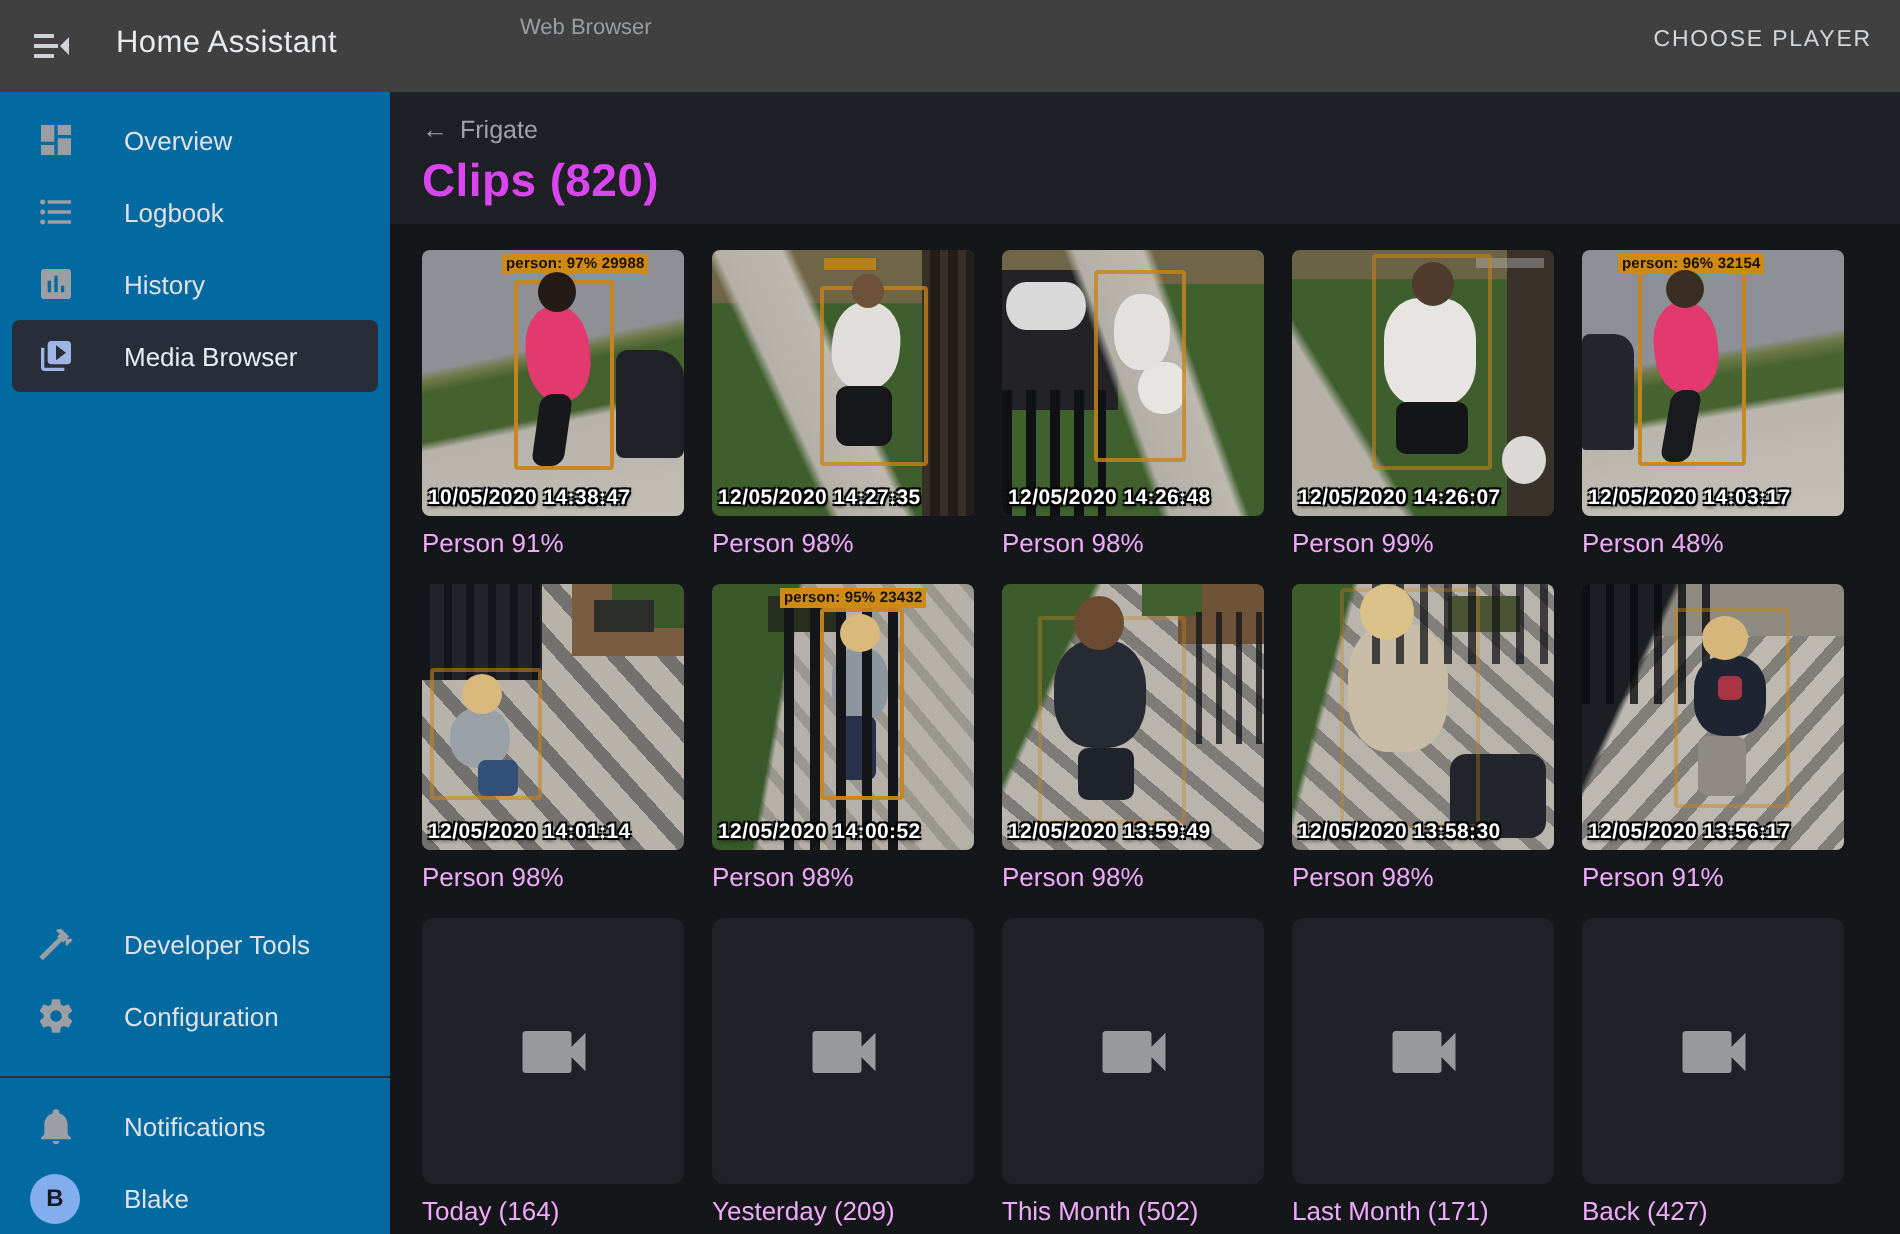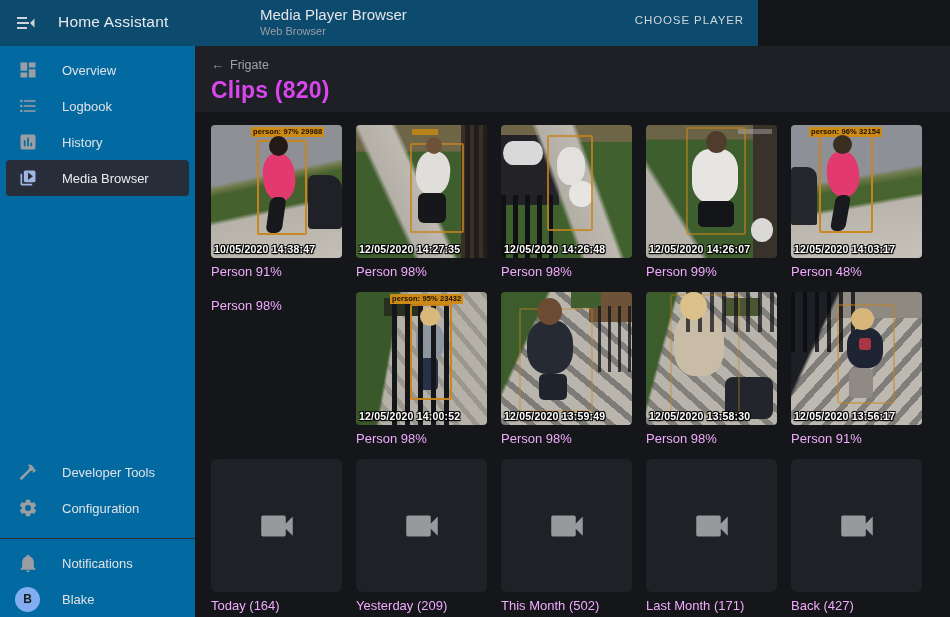--- a/index.html
+++ b/index.html
@@ -1,20 +1,20 @@
 <!DOCTYPE html>
 <html><head>
 <meta charset="utf-8">
 <style>
   *{margin:0;padding:0;box-sizing:border-box}
   html,body{width:950px;height:617px;overflow:hidden;background:#15161a;
     font-family:"Liberation Sans",sans-serif;-webkit-font-smoothing:antialiased}
 
   
-  .topbar{position:absolute;left:0;top:0;width:758px;height:46px;background:#0c4a6e;z-index:5}
+  .topbar{position:absolute;left:0;top:0;width:950px;height:46px;background:#404040;z-index:5}
   .menu-btn{position:absolute;left:14px;top:11px;width:24px;height:24px;cursor:pointer}
   .menu-btn svg{width:24px;height:24px;fill:#cfd2d6}
   .app-title{position:absolute;left:58px;top:13px;font-size:15.5px;color:#e8eaed;letter-spacing:.2px}
   .page-head{position:absolute;left:260px;top:6px}
   .page-head .t{font-size:15px;color:#e3e5e8}
   .page-head .s{font-size:11px;color:#9a9ea3;margin-top:2px}
   .choose-player{position:absolute;right:14px;top:14px;font-size:11.5px;font-weight:500;
     letter-spacing:.9px;color:#d2d5d9;cursor:pointer;background:none;border:none;
     font-family:"Liberation Sans",sans-serif}
 
@@ -187,21 +187,20 @@
 <body>
 
 <div class="topbar">
   <div class="menu-btn">
     <svg viewBox="0 0 24 24">
       <path d="M3,6H13V8H3V6M3,11H15V13H3V11M3,16H13V18H3V16M20.5,7.5V16.5L16,12L20.5,7.5Z"></path>
     </svg>
   </div>
   <div class="app-title">Home Assistant</div>
   <div class="page-head">
-    <div class="t">Media Player Browser</div>
     <div class="s">Web Browser</div>
   </div>
   <button class="choose-player">CHOOSE PLAYER</button>
 </div>
 
 <div class="sidebar">
   <div class="side-item">
     <svg viewBox="0 0 24 24">
         <path d="M13,3V9H21V3M13,21H21V11H13M3,21H11V15H3M3,13H11V3H3V13Z"></path>
       </svg>
@@ -312,20 +311,26 @@
         <i class="a"></i>
           <i class="b"></i>
         <div class="bbox"></div>
         <div class="det">person: 96% 32154</div>
         <div class="ts">12/05/2020 14:03:17</div>
       </div>
       <div class="lbl">Person 48%</div>
     </div>
 
     <div class="cell">
+      <div class="thumb s6">
+        <i class="a"></i>
+          <i class="b"></i>
+        <div class="bbox"></div>
+        <div class="ts">12/05/2020 14:01:14</div>
+      </div>
       <div class="lbl">Person 98%</div>
     </div>
 
     <div class="cell">
       <div class="thumb s7">
         <i class="a"></i>
           <i class="b"></i>
         <div class="bbox"></div>
         <div class="det">person: 95% 23432</div>
         <div class="ts">12/05/2020 14:00:52</div>

